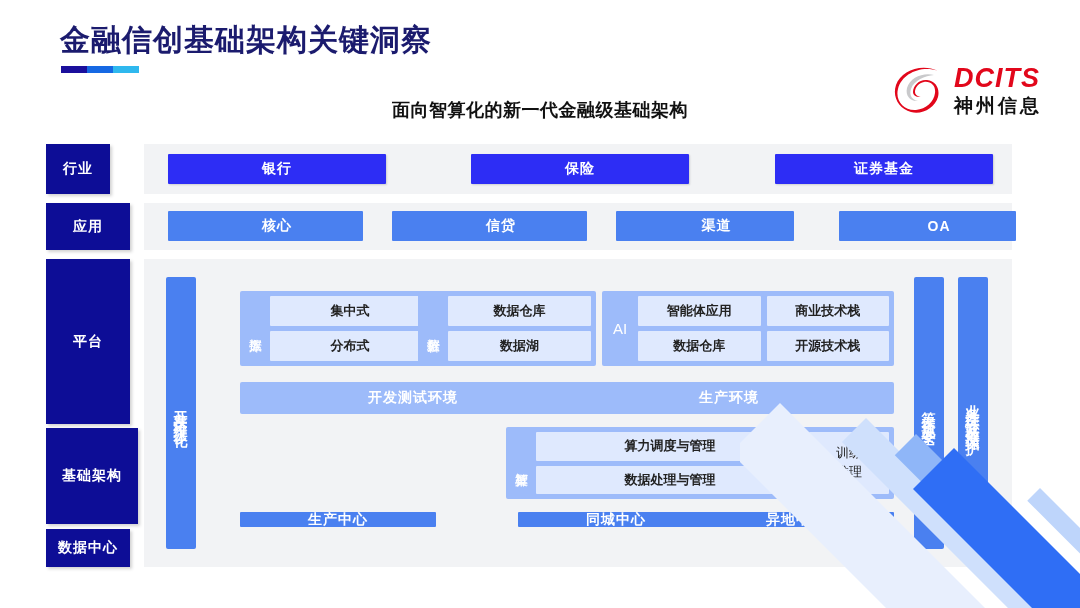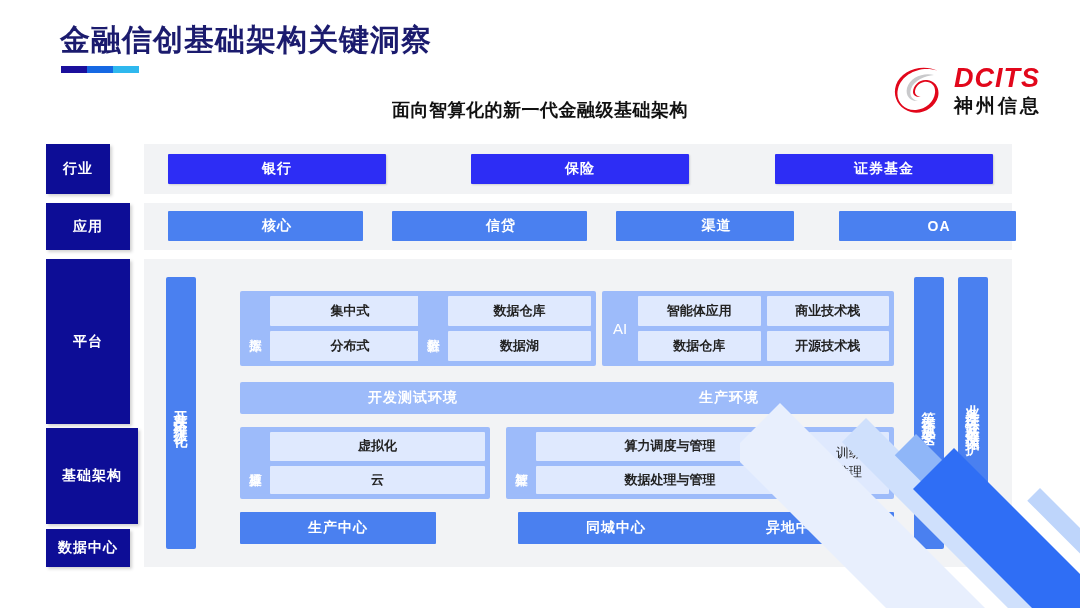--- a/index.html
+++ b/index.html
@@ -124,21 +124,21 @@
   #g-int .gcells{flex:1;}
   .sidebox{
     background:#dfe9fe;border-radius:1px;color:#222;font-size:13px;
     display:flex;align-items:center;justify-content:center;flex:0 0 80px;
     flex-direction:column;line-height:1.45;
   }
 
   .dcbar{
     position:absolute;background:#4a80f0;color:#fff;font-weight:700;font-size:14px;
     display:flex;align-items:center;justify-content:center;border-radius:1px;letter-spacing:1px;
-    height:32px;top:253px;
+    height:15px;top:253px;
   }
   #d-prod{left:96px;width:196px;}
   #d-metro{left:326px;width:196px;margin-left:48px;}
   #d-remote{left:554px;width:196px;}
 </style>
 </head>
 <body>
 
 <div class="title">金融信创基础架构关键洞察</div>
 <div class="title-rule">
@@ -211,27 +211,20 @@
       <div class="crow">
         <div class="cell">数据仓库</div>
         <div class="cell">开源技术栈</div>
       </div>
     </div>
   </div>
 
   <div class="envbar" id="e-dev">开发测试环境</div>
   <div class="envbar" id="e-prod">生产环境</div>
 
-  <div class="group" id="g-gen">
-    <div class="glabel">通算框架</div>
-    <div class="gcells">
-      <div class="cell">虚拟化</div>
-      <div class="cell">云</div>
-    </div>
-  </div>
 
   <div class="group" id="g-int">
     <div class="glabel">智算框架</div>
     <div class="gcells">
       <div class="cell">算力调度与管理</div>
       <div class="cell">数据处理与管理</div>
     </div>
     <div class="sidebox">
       <span>训练</span>
       <span>推理</span>

